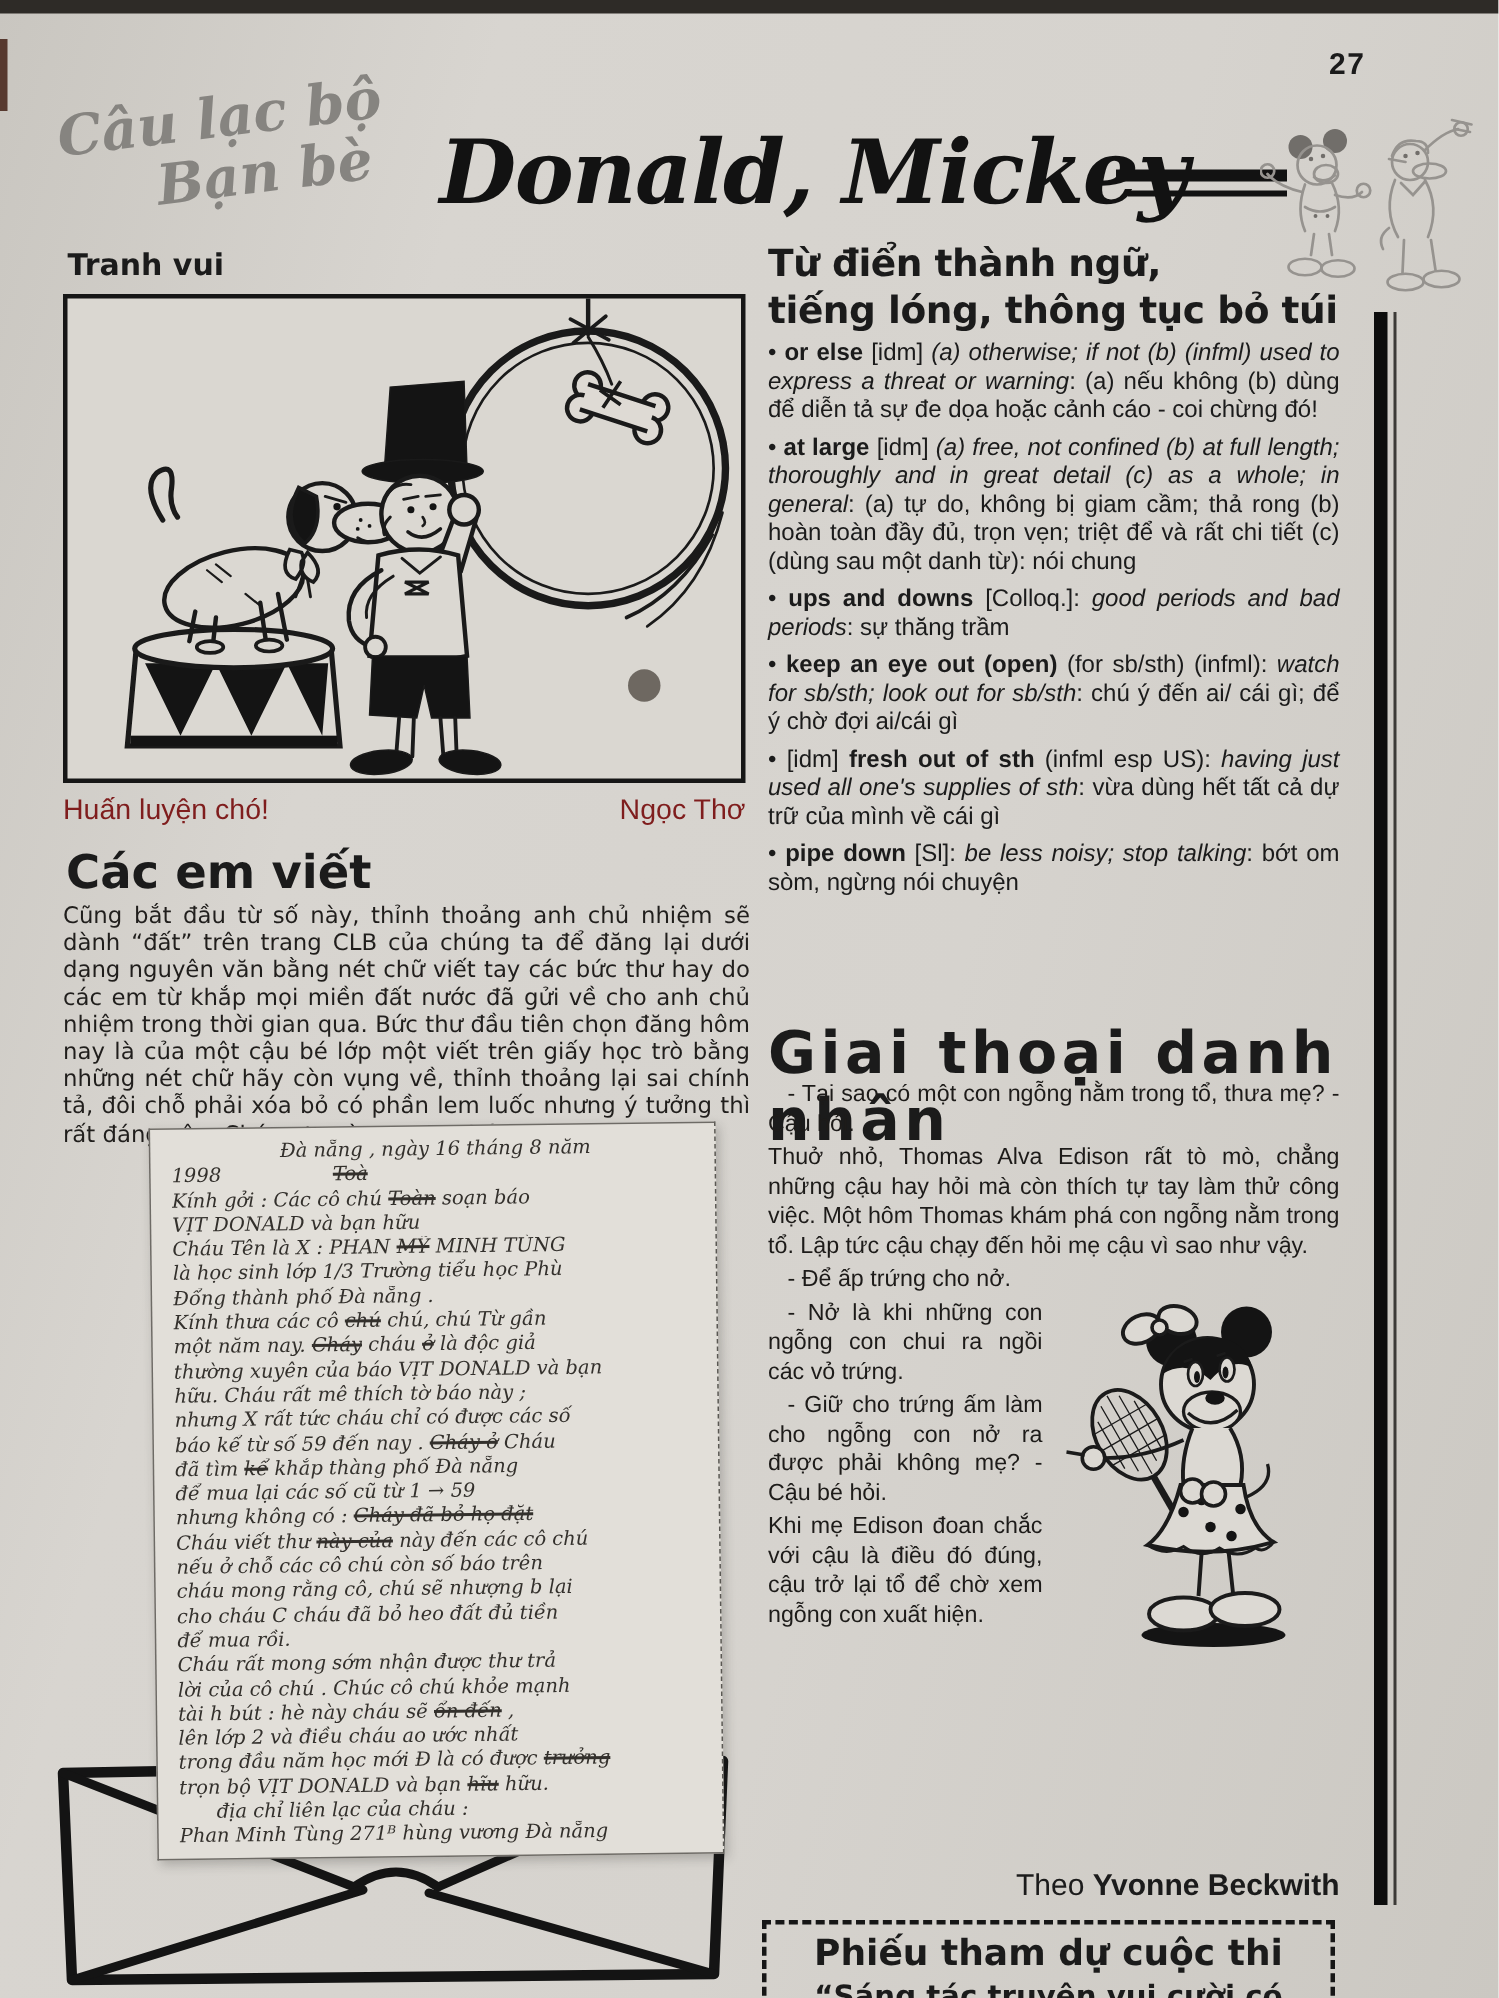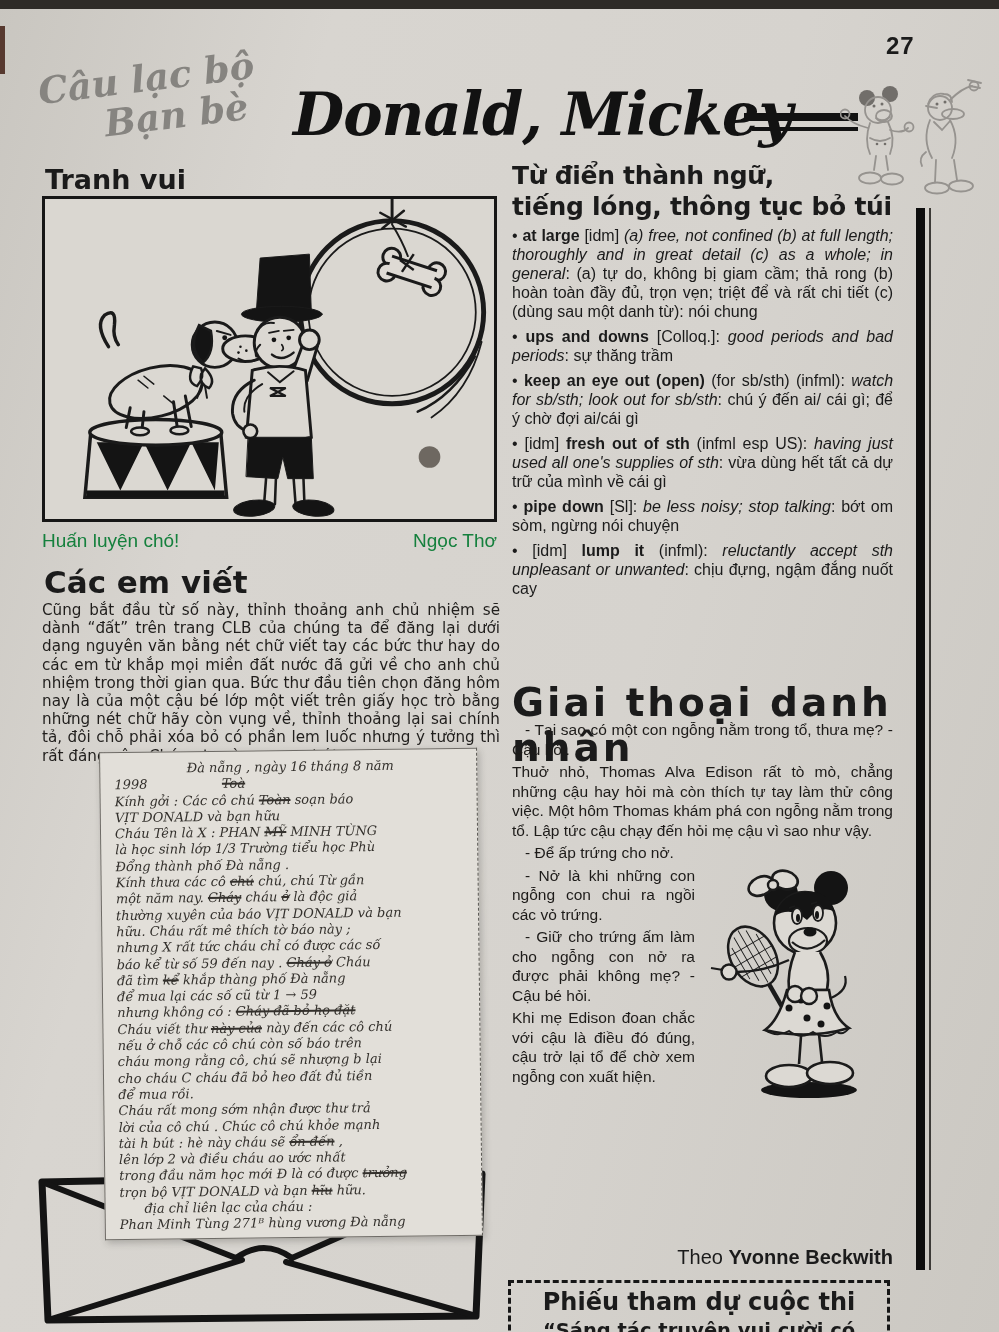--- a/index.html
+++ b/index.html
@@ -5,38 +5,38 @@
   html,body{margin:0;padding:0;}
   body{
     width:999px;height:1332px;position:relative;overflow:hidden;
     background:linear-gradient(105deg,#c9c6c0,#d8d5d0 25%,#d6d3ce 60%,#cbc8c2);
     font-family:"Liberation Sans",sans-serif;color:#1b1b1b;
   }
   .abs{position:absolute;}
   
   .scan-top{left:0;top:0;width:999px;height:9px;background:#2e2b27;}
   .scan-sliver{left:0;top:26px;width:5px;height:48px;background:#57392f;}
-  .page-number{left:886px;top:32px;font-size:24px;font-weight:bold;letter-spacing:1px;}
+  .page-number{left:886px;top:32px;font-size:20px;font-weight:bold;letter-spacing:1px;}
   
   .club-script{left:40px;top:58px;transform:rotate(-7deg);color:#868480;
     font-family:"DejaVu Serif",serif;font-style:italic;font-weight:bold;font-size:37px;line-height:40px;}
   .club-script .l2{margin-left:62px;}
   .main-title{left:293px;top:80px;font-family:"DejaVu Serif",serif;font-style:italic;font-weight:bold;
     font-size:59px;letter-spacing:-1px;color:#121212;}
   .title-bar1{left:744px;top:113px;width:114px;height:8px;background:#121212;}
   .title-bar2{left:752px;top:127px;width:106px;height:4px;background:#121212;}
   .mickey-donald{left:840px;top:78px;}
   
   .vrule{left:916px;top:208px;width:9px;height:1062px;background:#0d0d0d;}
   .vrule-thin{left:929px;top:208px;width:2px;height:1062px;background:#3c3a37;}
   
-  .tranh-vui{left:45px;top:164px;font-family:"DejaVu Sans",sans-serif;font-weight:bold;font-size:27px;}
+  .tranh-vui{left:45px;top:164px;font-family:"DejaVu Sans",sans-serif;font-weight:bold;font-size:20px;}
   .cartoon-box{left:42px;top:196px;width:455px;height:326px;border:3px solid #161616;background:#dad7d1;box-sizing:border-box;}
   .caption-row{left:42px;top:530px;width:455px;display:flex;justify-content:space-between;
-    font-size:19px;color:#15803d;}
+    font-size:19px;color:#7f1d1d;}
   .cacemviet{left:44px;top:564px;font-family:"DejaVu Sans",sans-serif;font-weight:bold;font-size:31px;}
   .intro{left:42px;top:601px;width:458px;font-family:"DejaVu Sans",sans-serif;font-size:15.2px;
     line-height:18.2px;text-align:justify;color:#201e1c;}
   
   .letter{left:102px;top:750px;width:378px;height:488px;box-sizing:border-box;z-index:5;
     transform:rotate(-0.7deg);background:#e2dfd9;border:1px solid #6e6b66;border-right:1px dashed #5a5853;
     padding:8px 10px 6px 14px;box-shadow:2px 3px 7px rgba(40,38,34,.25);
     font-family:"DejaVu Serif",serif;font-style:italic;font-size:13px;line-height:16.3px;color:#33302c;}
   .ll{white-space:nowrap;overflow:hidden;}
   .llc{text-align:center;}
@@ -248,26 +248,26 @@
       <div class="ll"><span class="s-r">Phan Minh Tùng 271ᴮ hùng vương Đà nẵng</span></div>
     </div>
 </div>
 
 <div class="abs dict-heading">
   <div>Từ điển thành ngữ,</div>
   <div>tiếng lóng, thông tục bỏ túi</div>
 </div>
 
 <div class="abs entries">
+    <div class="entry"><span class="s-r">• </span><span class="s-b">or else </span><span class="s-r">[idm] </span><span class="s-i">(a) otherwise; if not (b) (infml) used to express a threat or warning</span><span class="s-r">: (a) nếu không (b) dùng để diễn tả sự đe dọa hoặc cảnh cáo - coi chừng đó!</span></div>
     <div class="entry"><span class="s-r">• </span><span class="s-b">at large </span><span class="s-r">[idm] </span><span class="s-i">(a) free, not confined (b) at full length; thoroughly and in great detail (c) as a whole; in general</span><span class="s-r">: (a) tự do, không bị giam cầm; thả rong (b) hoàn toàn đầy đủ, trọn vẹn; triệt để và rất chi tiết (c) (dùng sau một danh từ): nói chung</span></div>
     <div class="entry"><span class="s-r">• </span><span class="s-b">ups and downs </span><span class="s-r">[Colloq.]: </span><span class="s-i">good periods and bad periods</span><span class="s-r">: sự thăng trầm</span></div>
     <div class="entry"><span class="s-r">• </span><span class="s-b">keep an eye out (open) </span><span class="s-r">(for sb/sth) (infml): </span><span class="s-i">watch for sb/sth; look out for sb/sth</span><span class="s-r">: chú ý đến ai/ cái gì; để ý chờ đợi ai/cái gì</span></div>
     <div class="entry"><span class="s-r">• [idm] </span><span class="s-b">fresh out of sth </span><span class="s-r">(infml esp US): </span><span class="s-i">having just used all one's supplies of sth</span><span class="s-r">: vừa dùng hết tất cả dự trữ của mình về cái gì</span></div>
     <div class="entry"><span class="s-r">• </span><span class="s-b">pipe down </span><span class="s-r">[Sl]: </span><span class="s-i">be less noisy; stop talking</span><span class="s-r">: bớt om sòm, ngừng nói chuyện</span></div>
-    <div class="entry"><span class="s-r">• [idm] </span><span class="s-b">lump it </span><span class="s-r">(infml): </span><span class="s-i">reluctantly accept sth unpleasant or unwanted</span><span class="s-r">: chịu đựng, ngậm đắng nuốt cay</span></div>
   </div>
 
 <div class="abs story-heading">Giai thoại danh nhân</div>
 
 <div class="abs story">
   <div>
       <p class="sp ind">- Tại sao có một con ngỗng nằm trong tổ, thưa mẹ? - Cậu hỏi.</p>
       <p class="sp">Thuở nhỏ, Thomas Alva Edison rất tò mò, chẳng những cậu hay hỏi mà còn thích tự tay làm thử công việc. Một hôm Thomas khám phá con ngỗng nằm trong tổ. Lập tức cậu chạy đến hỏi mẹ cậu vì sao như vậy.</p>
       <p class="sp ind">- Để ấp trứng cho nở.</p>
     </div>

